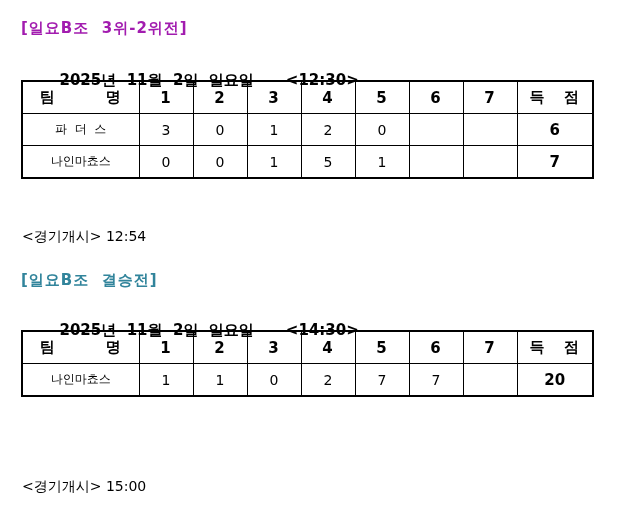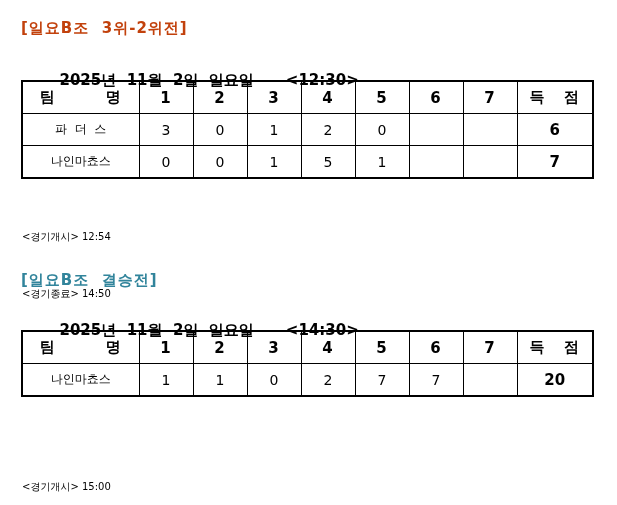--- a/index.html
+++ b/index.html
@@ -16,21 +16,21 @@
     overflow: hidden;
   }
   .section-title {
     position: absolute;
     left: 21px;
     font-size: 15px;
     font-weight: bold;
     letter-spacing: 1px;
     white-space: pre;
   }
-  .title-1 { top: 19px; color: #c2410c; }
+  .title-1 { top: 19px; color: #a21caf; }
   .title-2 { top: 271px; }
   .date-line {
     position: absolute;
     left: 49px;
     font-size: 15px;
     font-weight: bold;
     white-space: pre;
   }
   .date-1 { top: 53px; }
   .date-2 { top: 303px; }
@@ -67,21 +67,21 @@
     font-size: 14px;
     font-weight: normal;
   }
   .scoreboard td.total-cell {
     font-size: 15px;
     font-weight: bold;
   }
   .footer-block {
     position: absolute;
     left: 22px;
-    font-size: 10px;
+    font-size: 14px;
     line-height: 19px;
     white-space: pre;
   }
   .footer-1 { top: 189px; }
   .footer-2 { top: 439px; }
 </style>
 </head>
 <body>
 
 <div class="section-title title-1">[일요B조  3위-2위전]</div>
@@ -134,21 +134,20 @@
     <td class="inning-cell">1</td>
     <td class="inning-cell"></td>
     <td class="inning-cell"></td>
     <td class="total-cell">7</td>
   </tr>
 </tbody>
   </table>
 
 <div class="footer-block footer-1">
   <div>&lt;경기개시&gt; 12:54</div>
-  <div>&lt;경기종료&gt; 14:50</div>
 </div>
 
 <div class="section-title title-2" style="color: rgb(49, 132, 155); text-align: right;">[일요B조  결승전]</div>
 
 <div class="date-line date-2">
   <span>2025년  11월  2일  일요일</span><span class="start-time">&lt;14:30&gt;</span>
 </div>
 
 <table class="scoreboard table-2">
   <colgroup>

